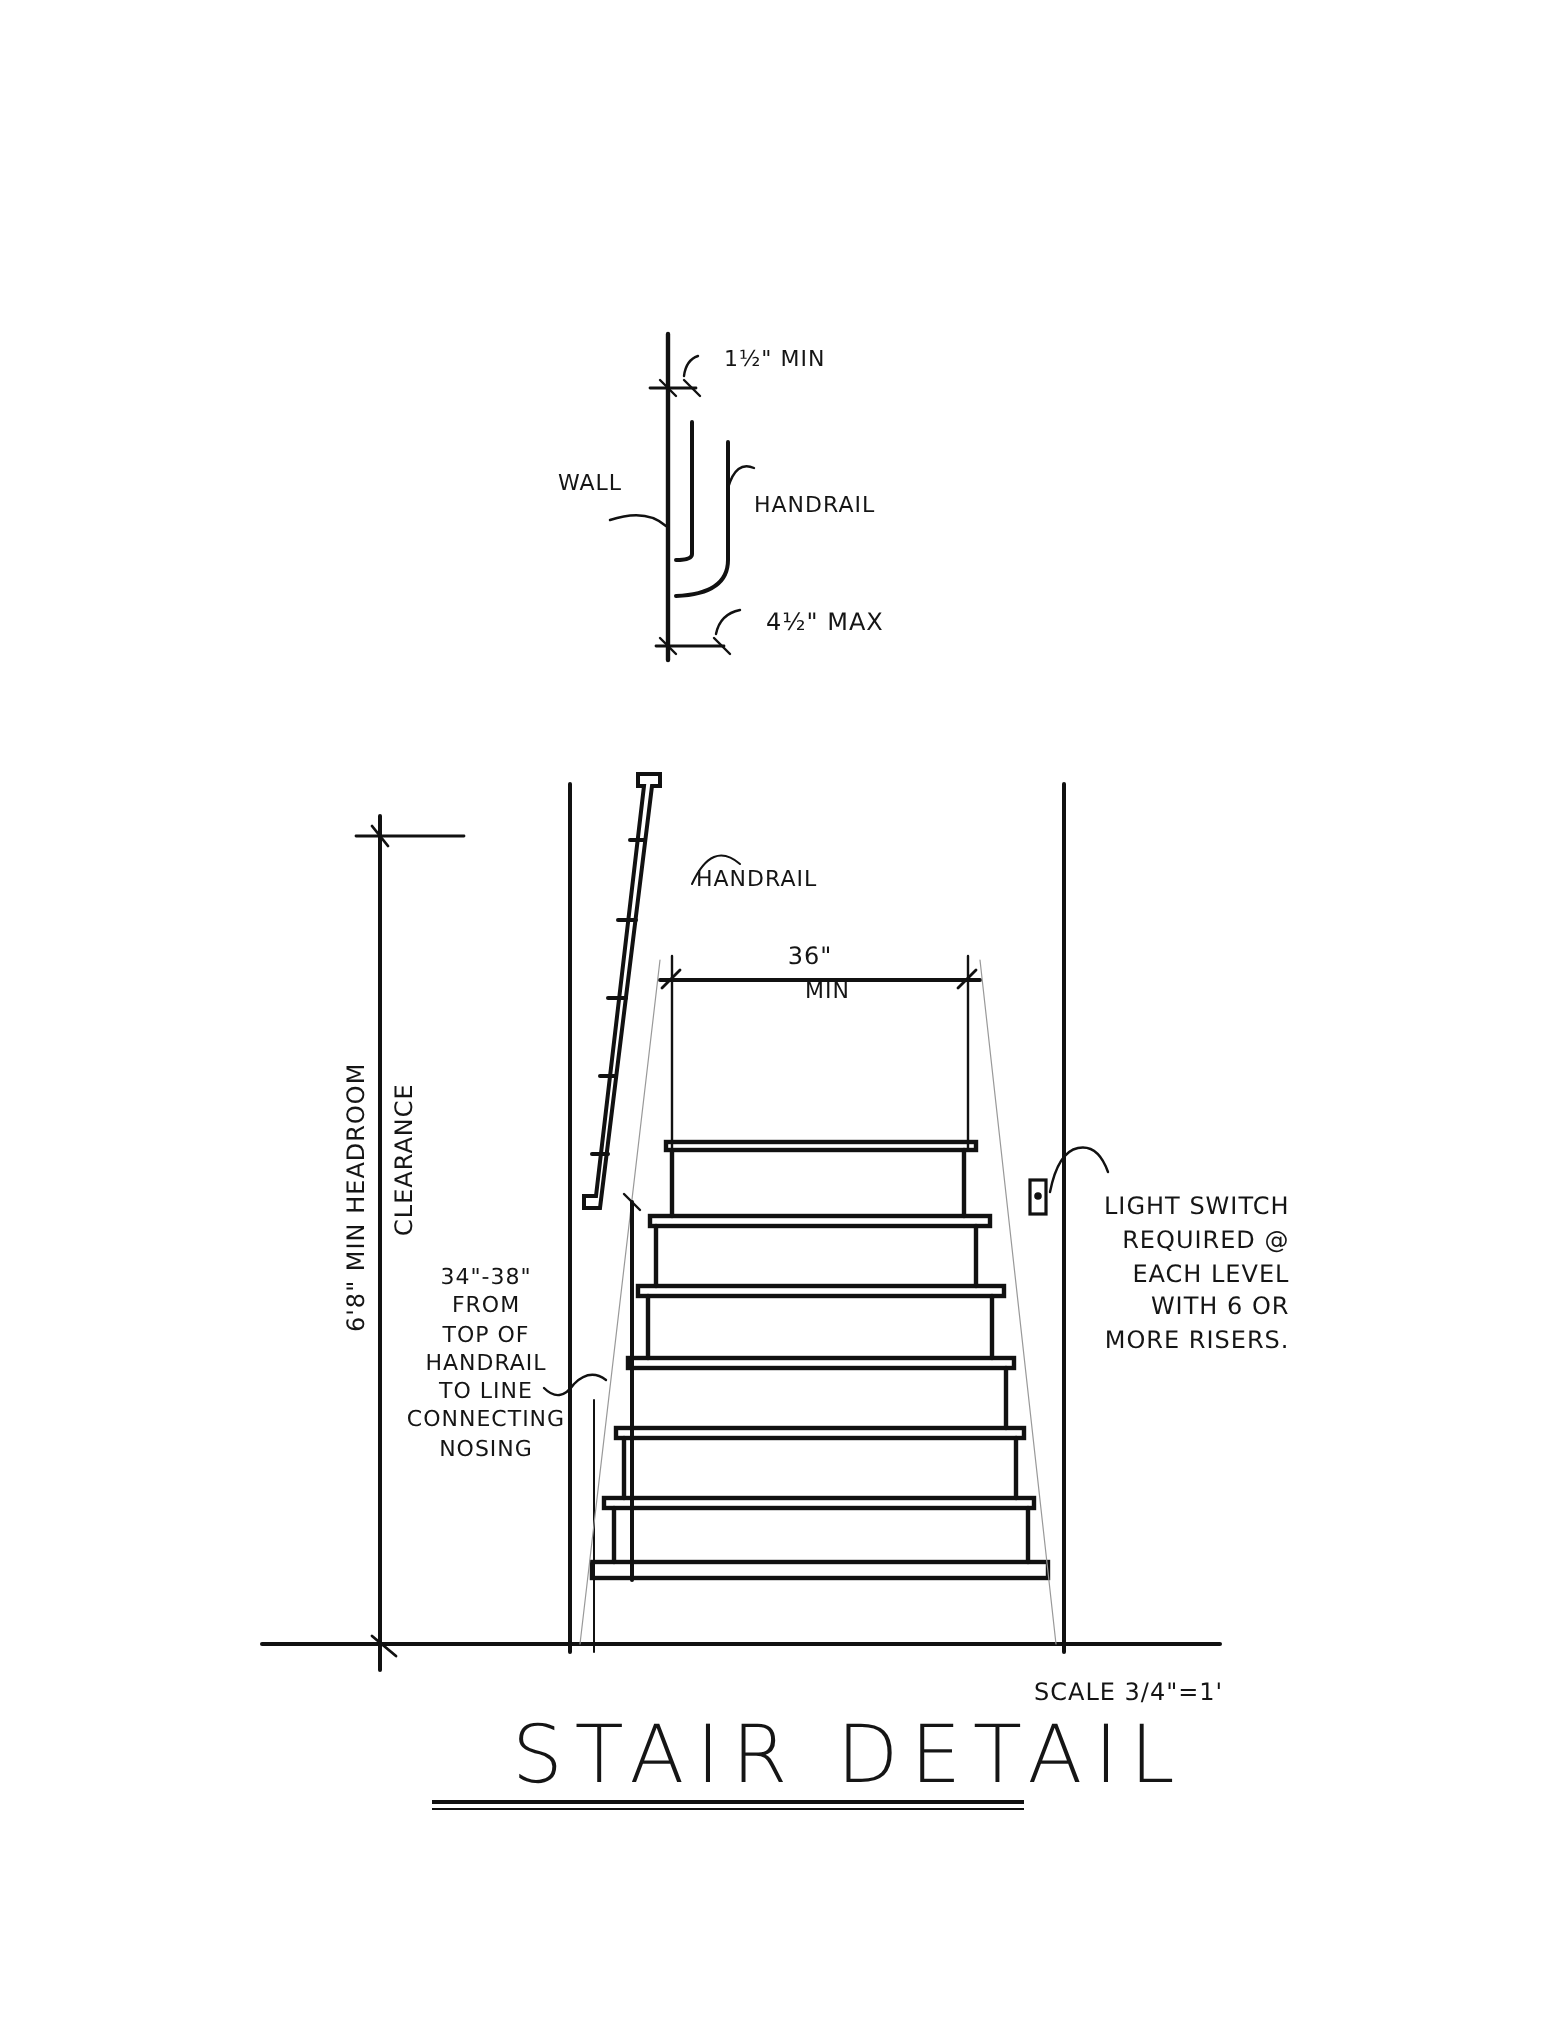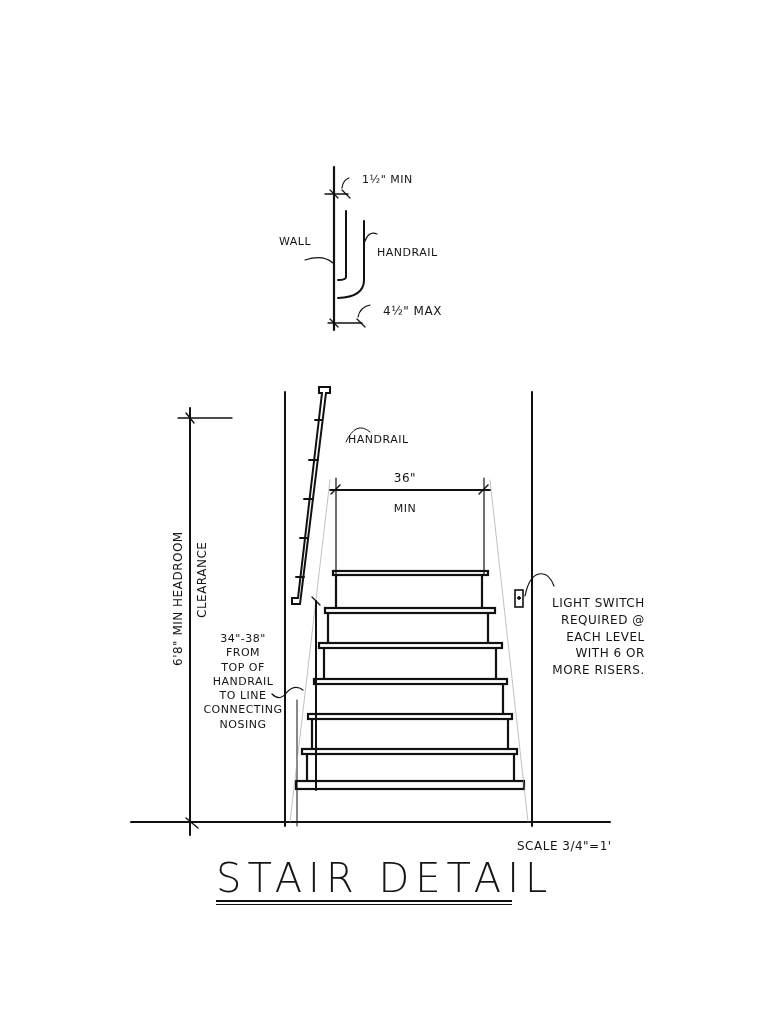--- a/index.html
+++ b/index.html
@@ -5,21 +5,21 @@
   html, body { margin:0; padding:0; background:#ffffff; }
   body { width:781px; height:1011px; position:relative; overflow:hidden;
          font-family:"DejaVu Sans", sans-serif; color:#111; }
   svg.drawing { position:absolute; left:0; top:0; }
   .lbl { position:absolute; font-family:"DejaVu Sans", sans-serif; color:#151515;
          text-transform:uppercase; letter-spacing:0.5px; line-height:1.15; white-space:nowrap; }
   .sm { font-size:11px; }
   .md { font-size:12px; }
   .center { text-align:center; }
   .vert { transform-origin:left top; transform:rotate(-90deg); }
-  .title { font-size:40px; letter-spacing:6px; font-weight:300; }
+  .title { font-size:40px; letter-spacing:6px; font-weight:300;margin-left:40px; }
   .title-underline { position:absolute; height:2px; background:#111; }
 </style>
 </head>
 <body>
 
 <svg class="drawing" width="781" height="1011" viewBox="0 0 781 1011">
   <g stroke="#111" fill="none" stroke-linecap="round">
 
     <g>
       <line x1="334" y1="167" x2="334" y2="330" stroke-width="2.2"></line>
@@ -104,21 +104,21 @@
   </g>
 </svg>
 
 <div class="lbl sm" style="left:362px;top:174px;">1½" MIN</div>
 <div class="lbl sm" style="left:279px;top:236px;text-align:right;">WALL</div>
 <div class="lbl sm" style="left:377px;top:247px;">HANDRAIL</div>
 <div class="lbl md" style="left:383px;top:305px;">4½" MAX</div>
 
 <div class="lbl sm" style="left:348px;top:434px;">HANDRAIL</div>
 <div class="lbl md center" style="left:385px;top:472px;width:40px;">36"</div>
-<div class="lbl sm center" style="left:385px;top:503px;width:40px;">MIN</div>
+<div class="lbl sm center" style="left:385px;top:490px;width:40px;text-align:right;">MIN</div>
 
 <div class="lbl md vert" style="left:172px;top:666px;">6'8" MIN HEADROOM</div>
 <div class="lbl md vert" style="left:196px;top:618px;">CLEARANCE</div>
 
 <div class="lbl sm center" style="left:200px;top:632px;width:86px;line-height:1.3;">
   <div>34"-38"</div>
   <div>FROM</div>
   <div>TOP OF</div>
   <div>HANDRAIL</div>
   <div>TO LINE</div>

